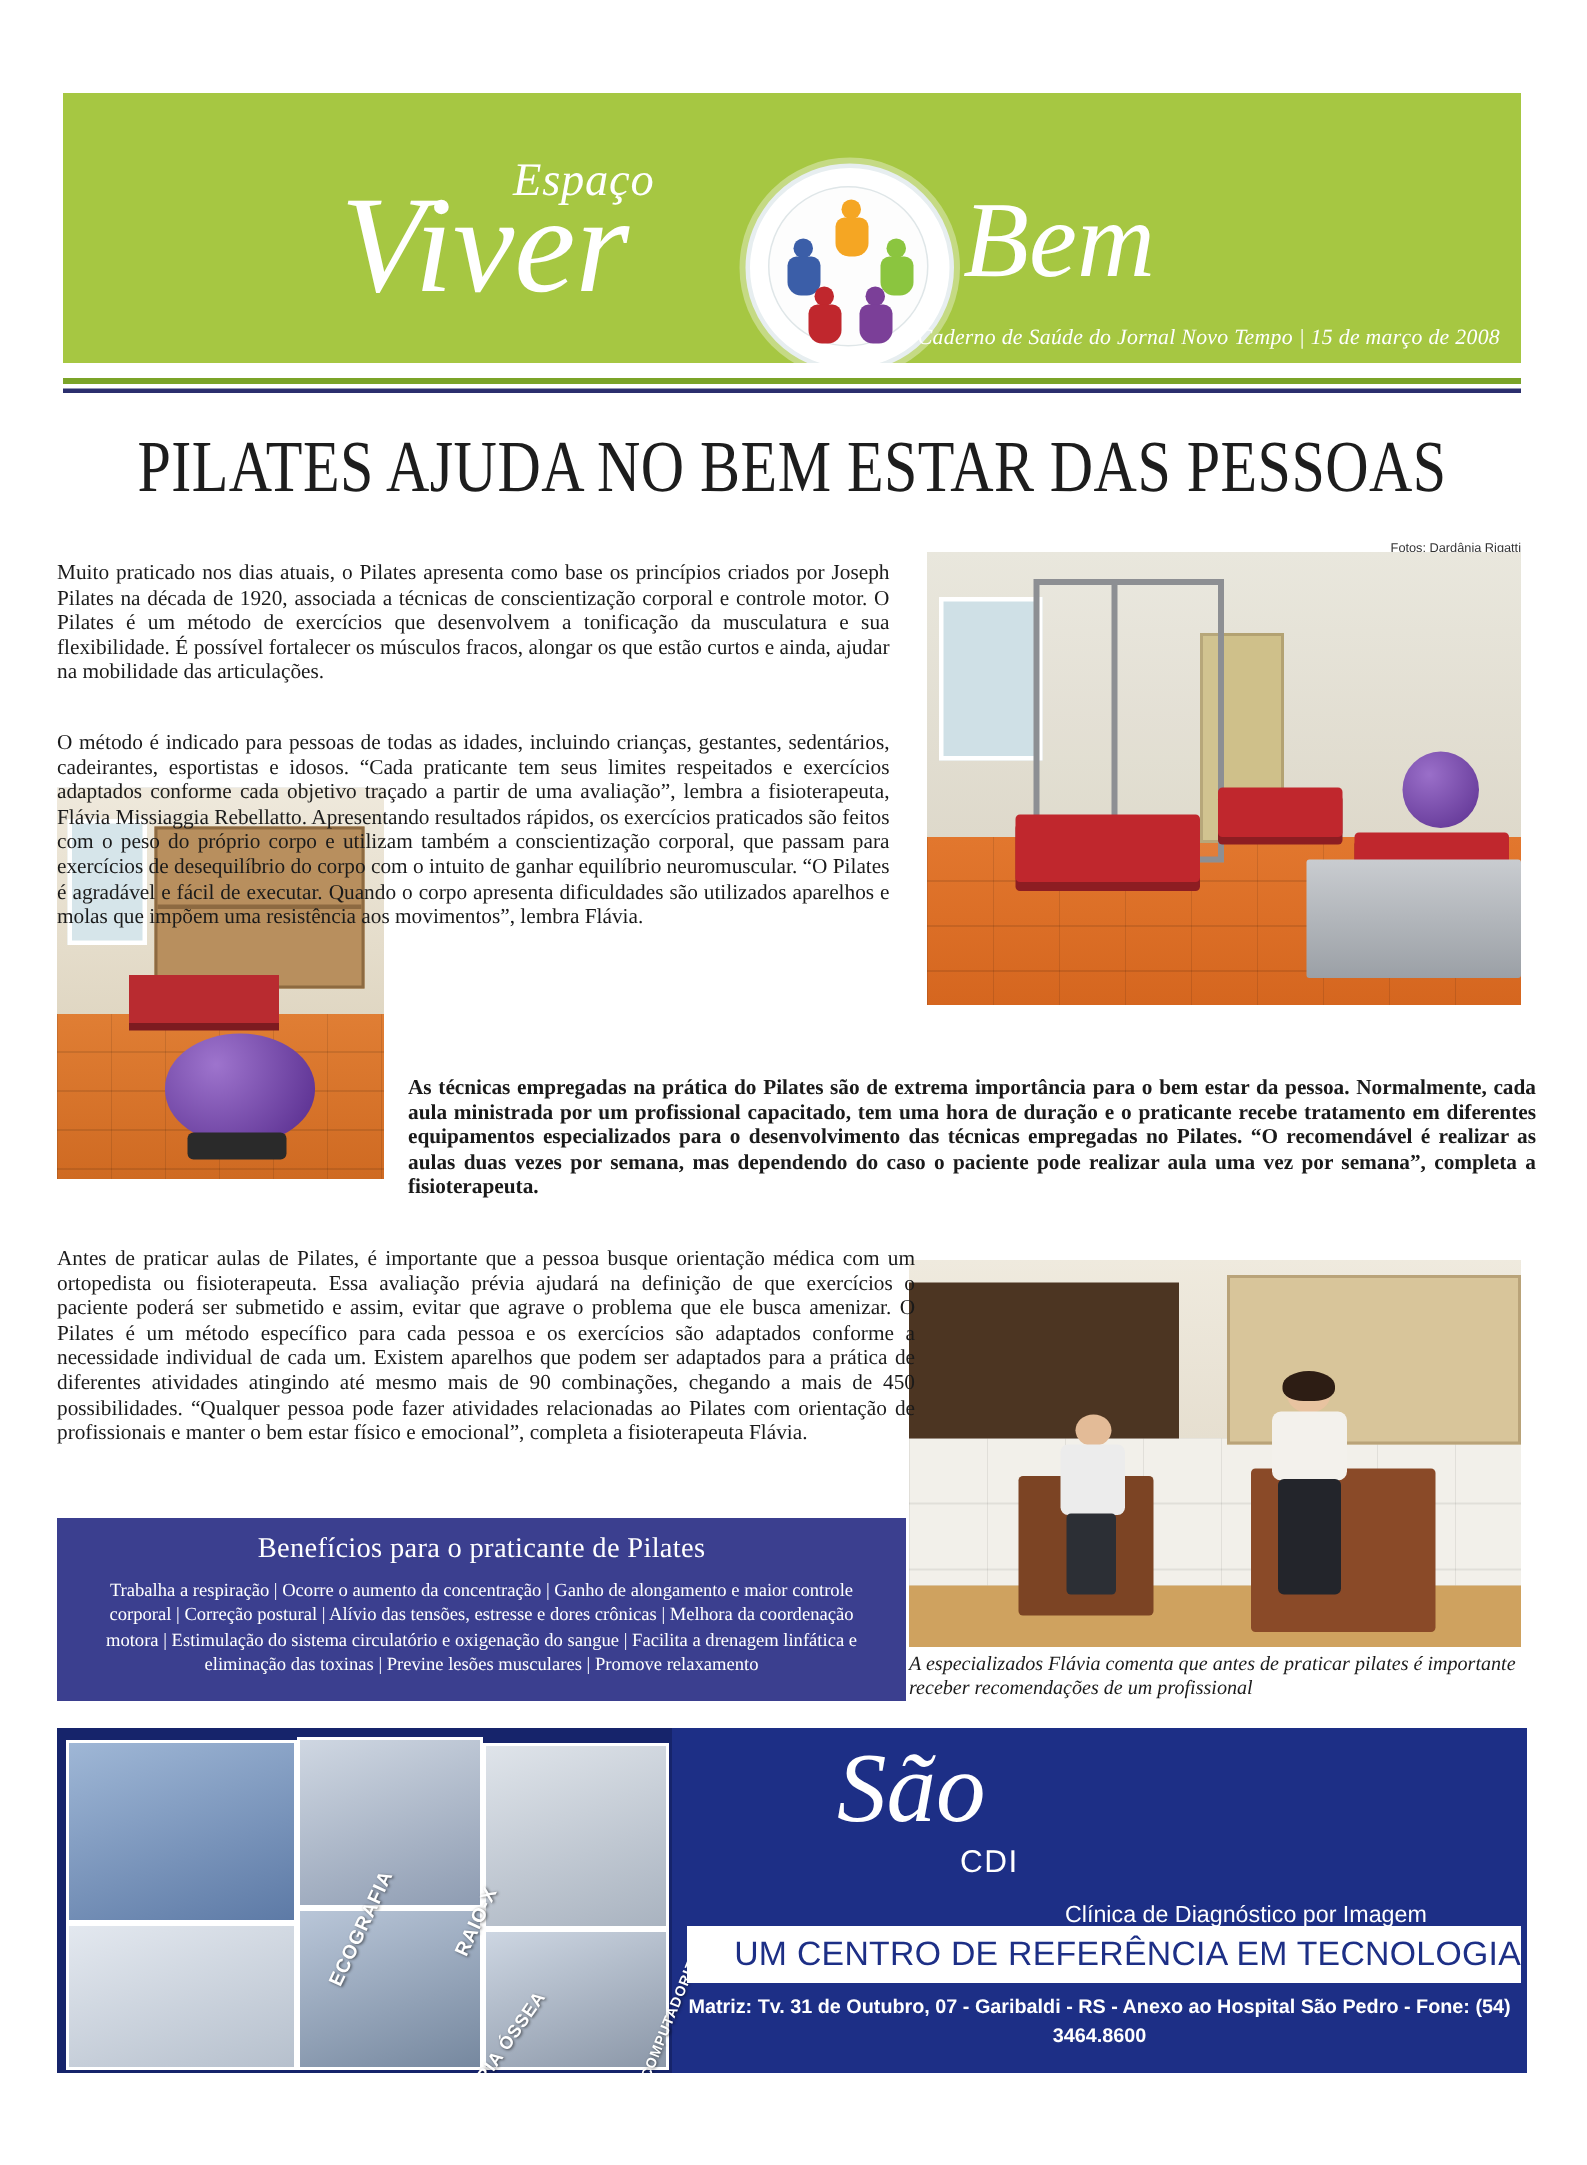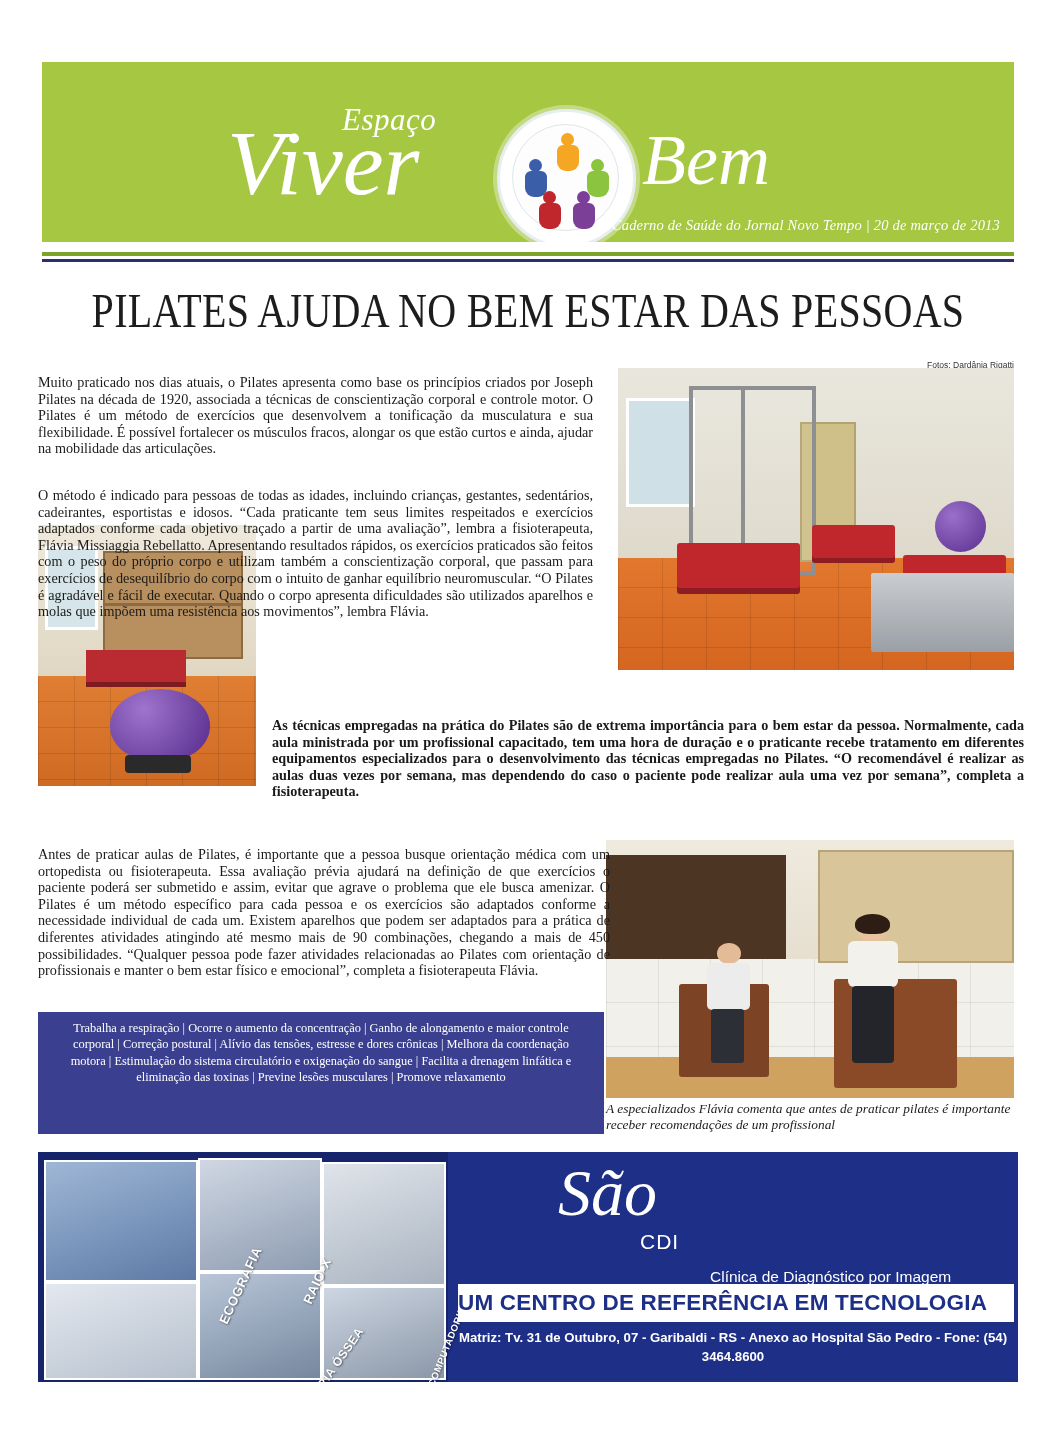--- a/index.html
+++ b/index.html
@@ -76,21 +76,21 @@
   
   .col{
     position:absolute;
     font-size:14.2px; line-height:16.6px;
     text-align:justify; color:#1a1a1a;
     font-family:"Liberation Serif", serif;
   }
   .p1{left:38px; top:374px; width:555px;}
   .p2{left:38px; top:487px; width:555px;}
   .p3{left:272px; top:717px; width:752px;font-weight:bold;}
-  .p4{left:38px; top:831px; width:572px;margin-top:15px;}
+  .p4{left:38px; top:831px; width:572px;}
 
   
   .photo{position:absolute;overflow:hidden;background:#ddd;}
   .photo1{left:618px; top:368px; width:396px; height:302px;}
   .photo2{left:38px; top:525px; width:218px; height:261px;}
   .photo3{left:606px; top:840px; width:408px; height:258px;}
 
   
   .ph1-wall{position:absolute;left:0;top:0;width:100%;height:63%;background:linear-gradient(180deg,#e9e7dd 0%,#ded9cb 100%);}
   .ph1-floor{position:absolute;left:0;top:63%;width:100%;height:37%;background:linear-gradient(180deg,#e2772e 0%,#d5661f 100%);}
@@ -211,23 +211,23 @@
   .brand-sub{
     position:absolute;left:252px;top:112px;
     font-family:"Liberation Sans", sans-serif;
     font-size:15.5px;color:#fff;
   }
   .ad-banner{
     position:absolute;left:420px;top:132px;width:556px;height:38px;
     background:#ffffff;
   }
   .ad-banner span{
-    display:block;text-align:left;line-height:38px;
-    font-family:"Liberation Sans", sans-serif;
-    font-weight:bold;font-size:22.5px;color:#1d2f86;letter-spacing:.2px;
+    display:block;text-align:right;line-height:38px;
+    font-family:"Liberation Sans", sans-serif;
+    font-weight:normal;font-size:22.5px;color:#1d2f86;letter-spacing:.2px;
   }
   .ad-addr{
     position:absolute;left:410px;top:176px;width:570px;
     text-align:center;color:#fff;
     font-family:"Liberation Sans", sans-serif;
     font-weight:bold;font-size:13.2px;line-height:19px;
   }
 </style>
 </head>
 <body>
@@ -258,21 +258,21 @@
             <div class="body" style="background:#c0272d;left:0;top:12px;"></div>
           </div>
           <div class="fig" style="left:60px;top:66px;">
             <div class="head" style="background:#7b3f98;left:4px;top:0;"></div>
             <div class="body" style="background:#7b3f98;left:0;top:12px;"></div>
           </div>
         </div>
       </div>
 
       <div class="mast-bem">Bem</div>
-      <div class="mast-caption">Caderno de Saúde do Jornal Novo Tempo | 20 de março de 2013</div>
+      <div class="mast-caption">Caderno de Saúde do Jornal Novo Tempo | 15 de março de 2008</div>
     </div>
   </div>
 
   <div class="rule-green"></div>
   <div class="rule-blue"></div>
 
   <div class="headline">PILATES AJUDA NO BEM ESTAR DAS PESSOAS</div>
 
   <div class="photocredit">Fotos: Dardânia Rigatti</div>
 
@@ -324,20 +324,21 @@
   </div>
 
   <div class="col p1">Muito praticado nos dias atuais, o Pilates apresenta como base os princípios criados por Joseph Pilates na década de 1920, associada a técnicas de conscientização corporal e controle motor. O Pilates é um método de exercícios que desenvolvem a tonificação da musculatura e sua flexibilidade. É possível fortalecer os músculos fracos, alongar os que estão curtos e ainda, ajudar na mobilidade das articulações.</div>
   <div class="col p2">O método é indicado para pessoas de todas as idades, incluindo crianças, gestantes, sedentários, cadeirantes, esportistas e idosos. “Cada praticante tem seus limites respeitados e exercícios adaptados conforme cada objetivo traçado a partir de uma avaliação”, lembra a fisioterapeuta, Flávia Missiaggia Rebellatto. Apresentando resultados rápidos, os exercícios praticados são feitos com o peso do próprio corpo e utilizam também a conscientização corporal, que passam para exercícios de desequilíbrio do corpo com o intuito de ganhar equilíbrio neuromuscular. “O Pilates é agradável e fácil de executar. Quando o corpo apresenta dificuldades são utilizados aparelhos e molas que impõem uma resistência aos movimentos”, lembra Flávia.</div>
   <div class="col p3">As técnicas empregadas na prática do Pilates são de extrema importância para o bem estar da pessoa. Normalmente, cada aula ministrada por um profissional capacitado, tem uma hora de duração e o praticante recebe tratamento em diferentes equipamentos especializados para o desenvolvimento das técnicas empregadas no Pilates. “O recomendável é realizar as aulas duas vezes por semana, mas dependendo do caso o paciente pode realizar aula uma vez por semana”, completa a fisioterapeuta.</div>
   <div class="col p4">Antes de praticar aulas de Pilates, é importante que a pessoa busque orientação médica com um ortopedista ou fisioterapeuta. Essa avaliação prévia ajudará na definição de que exercícios o paciente poderá ser submetido e assim, evitar que agrave o problema que ele busca amenizar. O Pilates é um método específico para cada pessoa e os exercícios são adaptados conforme a necessidade individual de cada um. Existem aparelhos que podem ser adaptados para a prática de diferentes atividades atingindo até mesmo mais de 90 combinações, chegando a mais de 450 possibilidades. “Qualquer pessoa pode fazer atividades relacionadas ao Pilates com orientação de profissionais e manter o bem estar físico e emocional”, completa a fisioterapeuta Flávia.</div>
 
   <div class="caption3">A especializados Flávia comenta que antes de praticar pilates é importante receber recomendações de um profissional</div>
 
   <div class="benefits">
+    <div class="benefits-title">Benefícios para o praticante de Pilates</div>
     <div class="benefits-body">Trabalha a respiração | Ocorre o aumento da concentração | Ganho de alongamento e maior controle corporal | Correção postural | Alívio das tensões, estresse e dores crônicas | Melhora da coordenação motora | Estimulação do sistema circulatório e oxigenação do sangue | Facilita a drenagem linfática e eliminação das toxinas | Previne lesões musculares | Promove relaxamento</div>
   </div>
 
   <div class="ad">
     <div class="ad-left">
       <div class="ad-ph adp1"></div>
       <div class="ad-ph adp2"></div>
       <div class="ad-ph adp3"></div>
       <div class="ad-ph adp4"></div>
       <div class="ad-ph adp5"></div>

